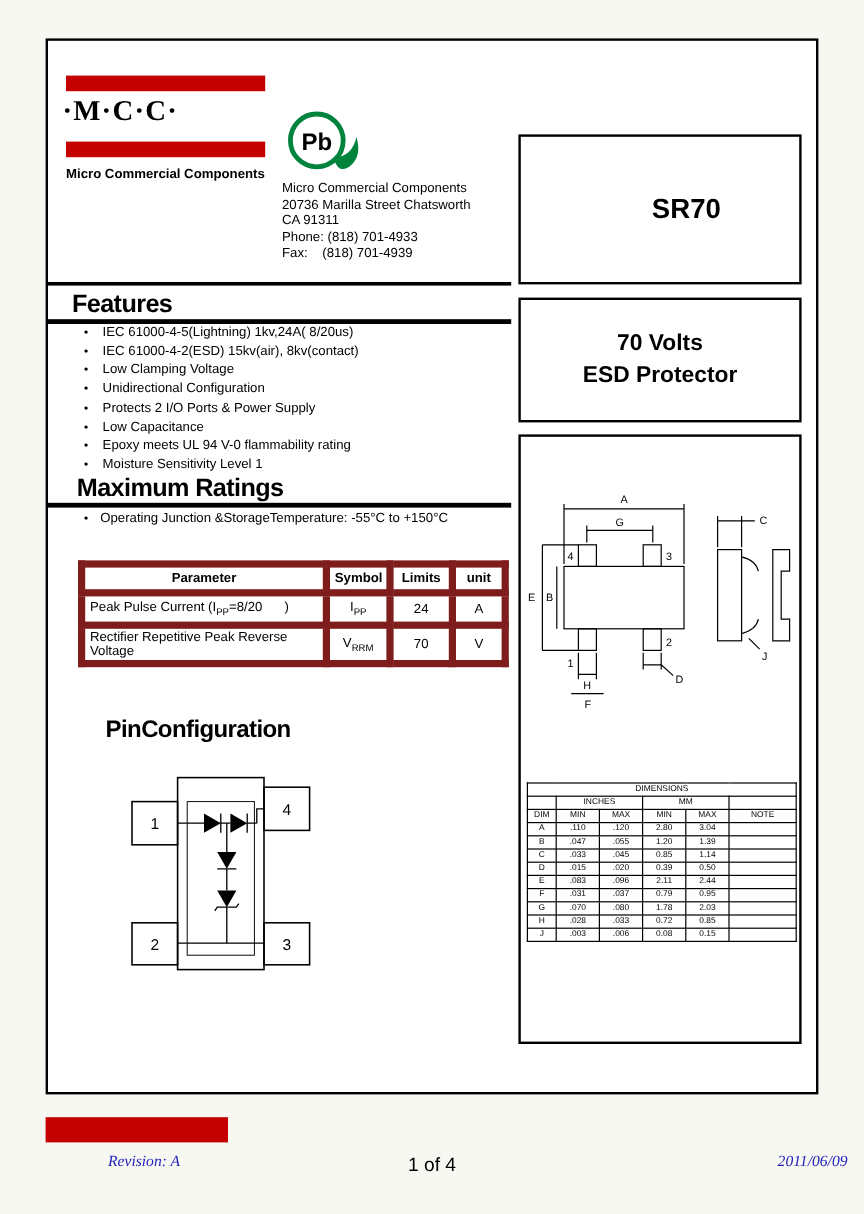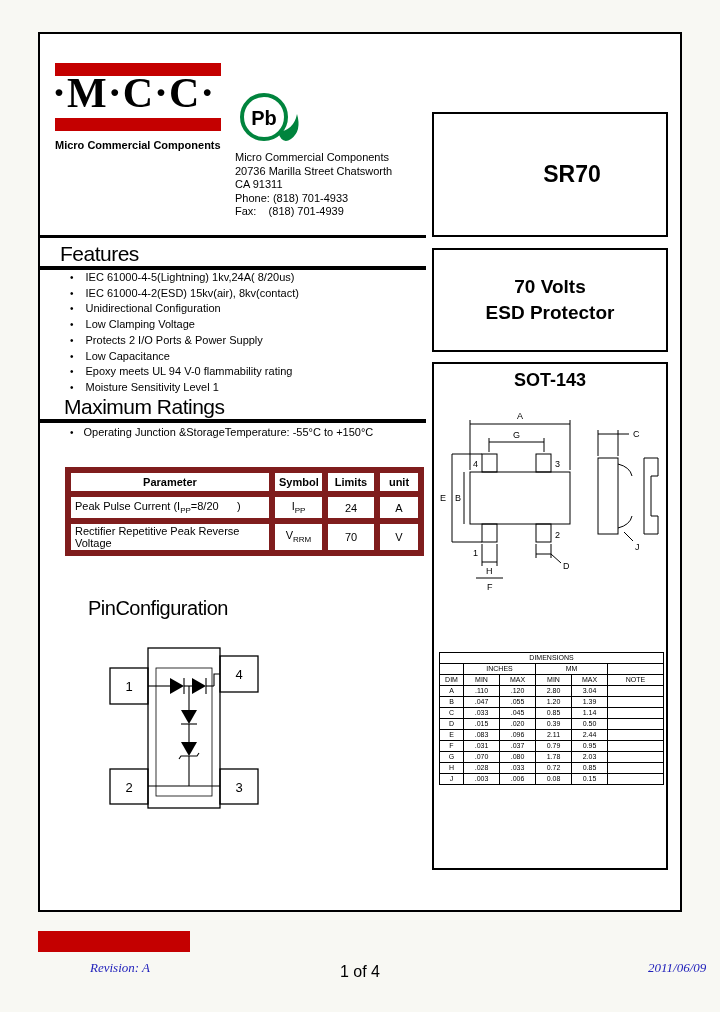--- a/index.html
+++ b/index.html
@@ -2,26 +2,26 @@
 <html><head>
 <meta charset="utf-8">
 <style>
   html,body{margin:0;padding:0;background:#e9e9e4;}
   .canvas{position:relative;width:720px;height:1012px;background:#f8f8f3;
           font-family:"Liberation Sans",sans-serif;color:#000;overflow:hidden;}
   .abs{position:absolute;}
   .page{position:absolute;left:38px;top:32px;width:640px;height:876px;background:#fff;border:2px solid #000;}
   .redbar{position:absolute;background:#c40000;}
   .mcc{position:absolute;left:52px;top:70px;width:176px;font-family:"Liberation Serif",serif;
-       font-weight:bold;font-size:42px;letter-spacing:1px;line-height:46px;}
+       font-weight:bold;font-size:24px;letter-spacing:1px;line-height:46px;}
   .logo-company{position:absolute;left:55px;top:139px;width:176px;font-size:11px;font-weight:bold;}
   .address{position:absolute;left:235px;top:151px;font-size:11px;line-height:13.5px;}
   .hdr-divider{position:absolute;left:40px;top:235px;width:386px;height:3px;background:#000;}
   .sec-bar{position:absolute;left:40px;width:386px;height:4px;background:#000;}
-  .sec-title{position:absolute;font-size:21px;font-weight:normal;letter-spacing:-0.5px;}
+  .sec-title{position:absolute;font-size:21px;font-weight:bold;letter-spacing:-0.5px;}
   .feat-list{position:absolute;left:62px;top:270px;width:366px;margin:0;padding:0;list-style:none;
              font-size:11px;line-height:14.7px;}
   .feat-list li::before{content:"\2022";margin:0 12px 0 8px;font-size:10px;}
   .bullet-line{position:absolute;font-size:11px;}
   .bullet-line::before{content:"\2022";margin:0 10px 0 0;font-size:10px;}
   table.ratings{position:absolute;left:65px;top:467px;width:353px;border-collapse:collapse;
                 font-size:11px;table-layout:fixed;}
   table.ratings td{border:6px solid #7f1d1d;padding:1px 4px;height:19px;}
   table.ratings tr.head td{font-weight:bold;text-align:center;height:16px;}
   table.ratings td.c{text-align:center;}
@@ -72,21 +72,20 @@
   <div class="box" style="left:432px;top:112px;width:232px;height:121px;"></div>
   <div class="part-number">SR70</div>
 
   <div class="box" style="left:432px;top:248px;width:232px;height:100px;"></div>
   <div class="part-desc">
     <div>70 Volts</div>
     <div>ESD Protector</div>
   </div>
 
   <div class="box" style="left:432px;top:362px;width:232px;height:504px;"></div>
-  <div class="sot-title">SOT-143</div>
 
   <svg class="abs" style="left:438px;top:400px;" width="224" height="246" viewBox="0 0 224 246">
     <g stroke="#000" stroke-width="1" fill="none">
       <rect x="32" y="72" width="100" height="52"></rect>
       <rect x="44" y="54" width="15" height="18"></rect>
       <rect x="98" y="54" width="15" height="18"></rect>
       <rect x="44" y="124" width="15" height="18"></rect>
       <rect x="98" y="124" width="15" height="18"></rect>
       <line x1="32" y1="70" x2="32" y2="20"></line>
       <line x1="132" y1="70" x2="132" y2="20"></line>
@@ -233,22 +232,22 @@
           <td></td>
         </tr>
   </tbody>
     </table>
 
   <div class="sec-title" style="left:60px;top:242px;">Features</div>
   <div class="sec-bar" style="top:266px;"></div>
   <ul class="feat-list">
     <li>IEC 61000-4-5(Lightning) 1kv,24A( 8/20us)</li>
     <li>IEC 61000-4-2(ESD)  15kv(air),  8kv(contact)</li>
+    <li>Low Clamping Voltage</li>
     <li>Unidirectional Configuration</li>
-    <li>Low Clamping Voltage</li>
     <li>Protects 2 I/O Ports &amp; Power Supply</li>
     <li>Low Capacitance</li>
     <li>Epoxy meets UL 94 V-0 flammability rating</li>
     <li>Moisture Sensitivity Level 1</li>
   </ul>
 
   <div class="sec-title" style="left:64px;top:395px;">Maximum Ratings</div>
   <div class="sec-bar" style="top:419px;"></div>
   <div class="bullet-line" style="left:70px;top:426px;">Operating Junction &amp;StorageTemperature: -55°C to +150°C</div>
 

